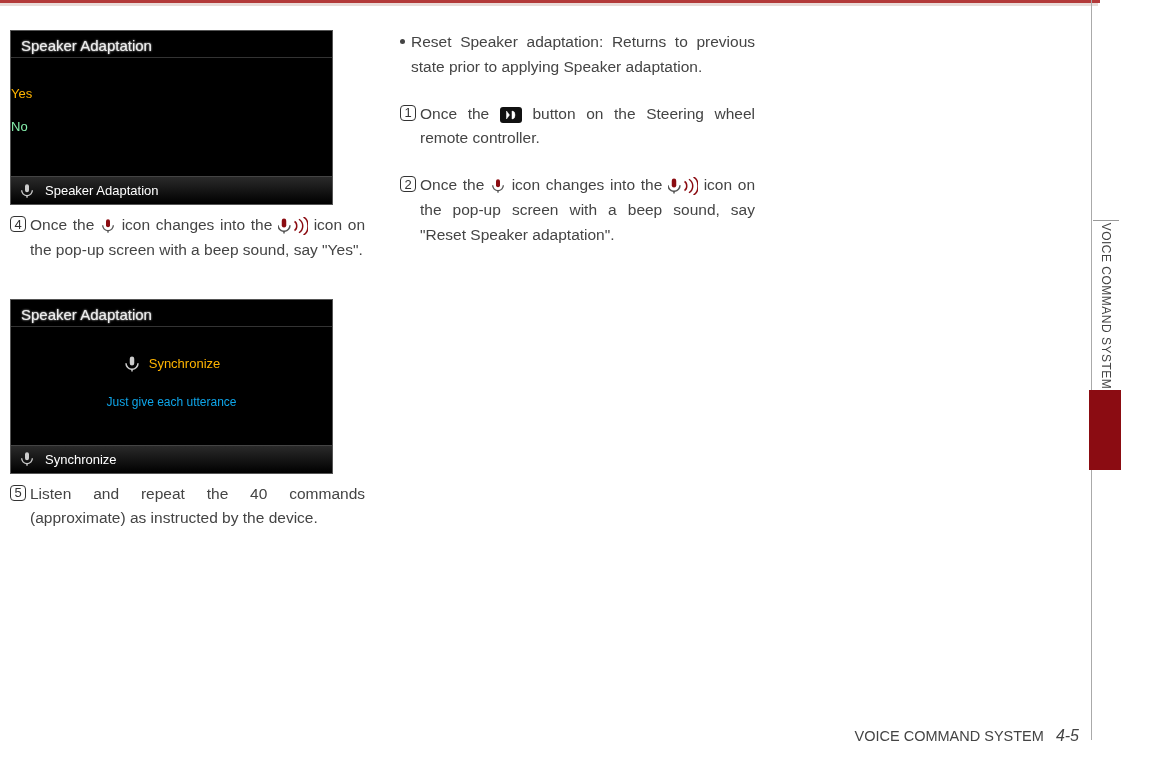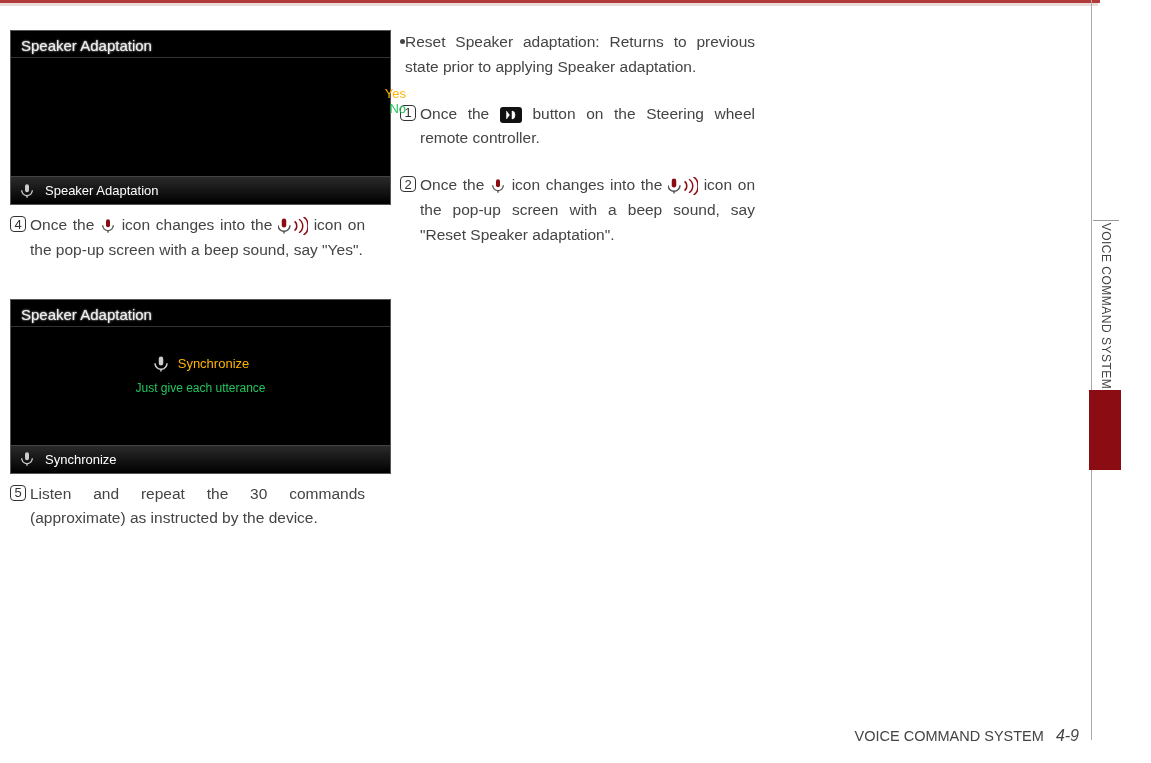--- a/index.html
+++ b/index.html
@@ -5,41 +5,41 @@
   * { box-sizing: border-box; margin: 0; padding: 0; }
   body { width: 1151px; height: 763px; font-family: "Segoe UI", Arial, sans-serif; color: #333; position: relative; background: #fff; }
   .top-bar { position: absolute; top: 0; left: 0; width: 1100px; height: 3px; background: #b33a3a; }
   .top-bar::after { content:""; position:absolute; top:3px; left:0; width:1098px; height:3px; background:#e9dcd9; }
   .side-tab { position: absolute; top: 0; right: 30px; width: 30px; height: 740px; border-left: 1px solid #aaa; }
   .side-tab .accent { position: absolute; top: 390px; left: -3px; width: 32px; height: 80px; background: #8b0c12; }
   .side-tab .label-wrap { position: absolute; top: 220px; right: 2px; width: 26px; height: 170px; display: flex; align-items: center; justify-content: center; border-top:1px solid #999; }
   .side-tab .vlabel { transform: rotate(90deg); transform-origin: center; white-space: nowrap; font-size: 12px; letter-spacing: 0.5px; color: #444; }
   .page { position: absolute; top: 30px; left: 10px; width: 770px; display: flex; gap: 35px; }
   .col { width: 355px; }
-  .screenshot { width: 381px; background: #000; color: #fff; font-size: 13px; position: relative; border: 1px solid #555; }
+  .screenshot { width: 323px; background: #000; color: #fff; font-size: 13px; position: relative; border: 1px solid #555; }
   .ss1 { height: 175px; }
   .ss2 { height: 175px; margin-top: 36px; }
   .ss-title { position: absolute; top: 6px; left: 10px; font-size: 15px; color: #eee; text-shadow: 0 0 2px #fff; }
   .ss-title-line { position:absolute; top:26px; left:0; width:100%; height:1px; background:#333; }
-  .ss1-body { position: absolute; top: 55px; left: 16px; width: 100%; text-align: right; padding-left: 12px; }
+  .ss1-body { position: absolute; top: 55px; left: 0; width: 100%; text-align: left; }
   .yes { color: #ffb400; font-size: 13px; display: block; }
-  .no { color: #22c55e; font-size: 13px; display: block; margin-top: 0; }
+  .no { color: #86efac; font-size: 13px; display: block; margin-top: 18px; }
   .ss-footer { position: absolute; bottom: 0; left: 0; width: 100%; height: 28px; background: linear-gradient(#2a2a2a,#000); display: flex; align-items: center; padding-left: 8px; gap: 10px; font-size: 13px; border-top: 1px solid #444; }
   .mic-sm { width: 16px; height: 16px; }
   .ss2-body { position: absolute; top: 55px; left: 0; width: 100%; text-align: center; }
   .sync-row { display: flex; align-items: center; justify-content: center; gap: 8px; color: #ffb400; font-size: 13px; }
-  .sync-text { color: #22c55e; font-size: 12px; margin-top: 8px; line-height: 1.3; }
+  .sync-text { color: #0ea5e9; font-size: 12px; margin-top: 22px; line-height: 1.3; }
   .body-text { font-size: 15.5px; color: #444; line-height: 1.6; text-align: justify; }
   .step { display: flex; align-items: flex-start; gap: 4px; margin-top: 8px; }
   .step-num { font-size: 13px; border: 1.3px solid #333; border-radius: 4px; width: 16px; height: 16px; display: inline-flex; align-items: center; justify-content: center; flex: 0 0 16px; margin-top: 3px; font-weight: 500; }
   .inline-icon { display: inline-block; vertical-align: middle; }
   .btn-chip { display:inline-flex; align-items:center; justify-content:center; width:22px; height:16px; background:#111; border-radius:3px; vertical-align:middle; }
   .footer-text { position: absolute; bottom: 18px; right: 72px; font-size: 14.5px; color: #444; }
   .footer-text .pn { font-style: italic; font-size: 16px; margin-left: 8px; }
-  .bullet-row { display:flex; }
+  .bullet-row { display:flex; gap:6px; }
   .bullet-dot { width:5px; height:5px; background:#444; border-radius:50%; flex:0 0 5px; margin-top:9px; }
   svg { display:block; }
 </style>
 </head>
 <body>
 
 <div class="top-bar"></div>
 
 <div class="side-tab">
   <div class="label-wrap">
@@ -106,21 +106,21 @@
       <div class="ss-footer">
         <svg class="mic-sm" viewBox="0 0 24 24">
             <path fill="#ccc" d="M12 2a3 3 0 0 0-3 3v6a3 3 0 0 0 6 0V5a3 3 0 0 0-3-3zm7 9a7 7 0 0 1-14 0H3a9 9 0 0 0 8 8.94V22h2v-2.06A9 9 0 0 0 21 11z"></path>
           </svg>
         <span>Synchronize</span>
       </div>
     </div>
 
     <div class="step">
       <span class="step-num">5</span>
-      <div class="body-text">Listen and repeat the 30 commands (approximate) as instructed by the device.</div>
+      <div class="body-text">Listen and repeat the 40 commands (approximate) as instructed by the device.</div>
     </div>
 
   </div>
 
   <div class="col">
 
     <div class="bullet-row">
       <span class="bullet-dot"></span>
       <div class="body-text">Reset Speaker adaptation: Returns to previous state prior to applying Speaker adaptation.</div>
     </div>
@@ -158,14 +158,14 @@
         </span>
         <span> icon on the pop-up screen with a beep sound, say "Reset Speaker adaptation".</span>
       </div>
     </div>
 
   </div>
 </div>
 
 <div class="footer-text">
   <span>VOICE COMMAND SYSTEM</span>
-  <span class="pn">4-9</span>
+  <span class="pn">4-5</span>
 </div>
 
 </body></html>

